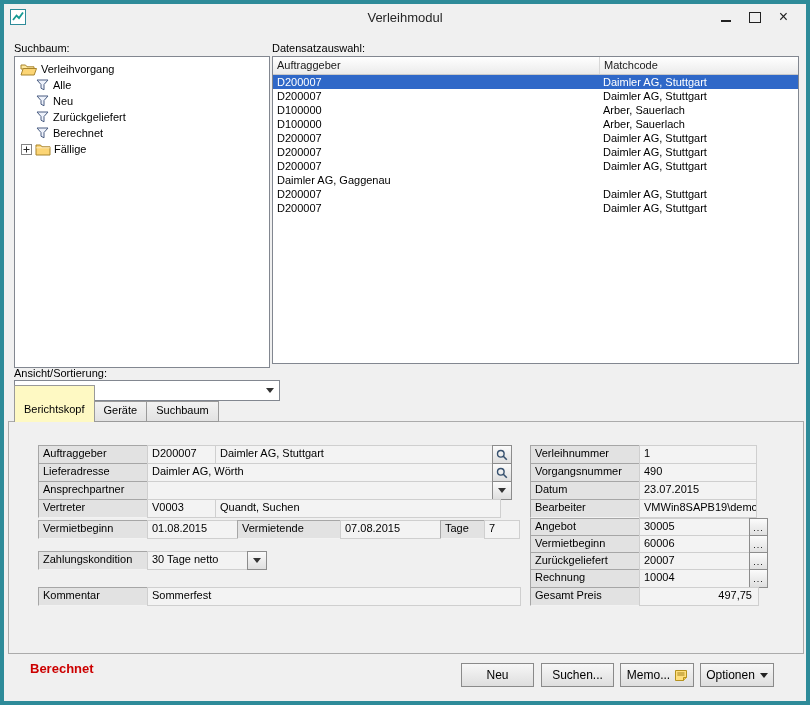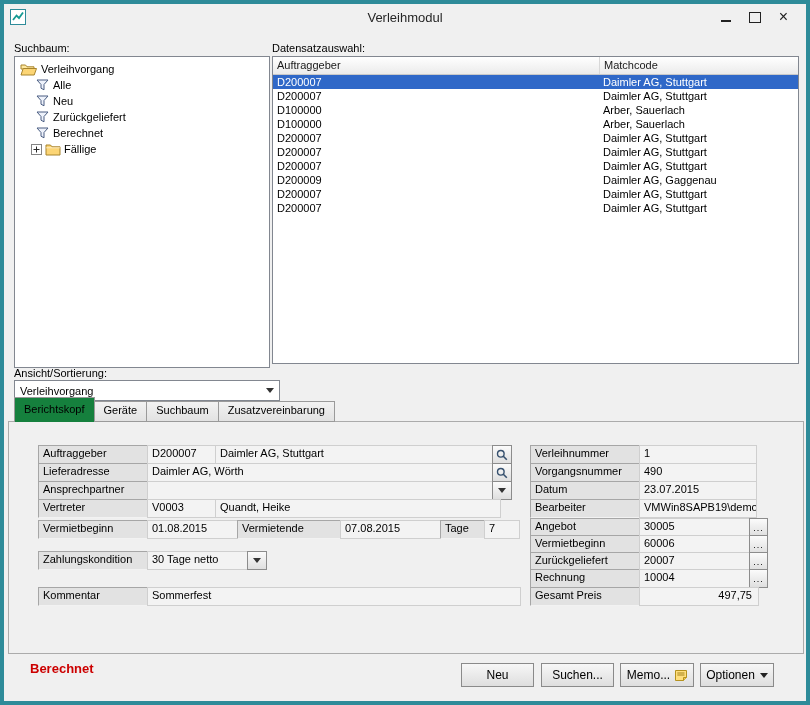--- a/index.html
+++ b/index.html
@@ -28,21 +28,21 @@
   .lbl { position:absolute; font-size:11px; color:#000; }
 
   
   .tree {
     position:absolute; left:14px; top:56px; width:254px; height:306px;
     background:#fff; border:1px solid #828790; font-size:11px; padding-top:4px; overflow:hidden;
   }
   .tree-row { height:16px; display:flex; align-items:center; white-space:nowrap; color:#000; }
   .tree-row.root { padding-left:5px; gap:4px; }
   .tree-row.child { padding-left:21px; gap:4px; }
-  .tree-row.collapsed-row { padding-left:16px; gap:3px; }
+  .tree-row.collapsed-row { padding-left:6px; gap:3px; }
   .ticon { display:inline-flex; align-items:center; }
 
   
   .combo {
     position:absolute; background:#fff; border:1px solid #828790; font-size:11px;
     display:flex; align-items:center; justify-content:space-between; padding:0 5px; color:#000;
   }
 
   
   .listview {
@@ -59,21 +59,21 @@
   .lv-c2 { flex:1; padding:0 4px; overflow:hidden; white-space:nowrap; }
 
   
   .tabs { position:absolute; left:14px; top:403px; height:19px; display:flex; align-items:flex-end; z-index:3; }
   .tab {
     height:17px; padding:2px 9px 0; font-size:11px; color:#000;
     background:linear-gradient(#f2f2f2,#e2e2e2); border:1px solid #9a9a9a;
   }
   .tab + .tab { margin-left:-1px; }
   .tab.active {
-    height:19px; padding-top:5px; background:#15803d; border-bottom:none; position:relative; z-index:4;
+    height:19px; padding-top:17px; background:#fef9c3; border-bottom:none; position:relative; z-index:4;
   }
   .panel { position:absolute; left:8px; top:421px; width:794px; height:231px; background:#f0f0f0; border:1px solid #abab ab; border:1px solid #ababab; z-index:1; }
 
   
   .flabel {
     position:absolute; height:17px; background:#e2e2e2; z-index:5;
     border:1px solid; border-color:#a6a6a6 #f2f2f2 #f2f2f2 #a6a6a6;
     font-size:11px; line-height:15px; padding-left:4px; color:#000; white-space:nowrap; overflow:hidden;
   }
   .ffield {
@@ -241,41 +241,39 @@
     <span class="lv-c1">D200007</span>
     <span class="lv-c2">Daimler AG, Stuttgart</span>
   </div>
 
   <div class="lv-row">
     <span class="lv-c1">D200007</span>
     <span class="lv-c2">Daimler AG, Stuttgart</span>
   </div>
 
   <div class="lv-row">
-    <span class="lv-c1">D200009</span>
     <span class="lv-c2">Daimler AG, Gaggenau</span>
   </div>
 
   <div class="lv-row">
     <span class="lv-c1">D200007</span>
     <span class="lv-c2">Daimler AG, Stuttgart</span>
   </div>
 
   <div class="lv-row">
     <span class="lv-c1">D200007</span>
     <span class="lv-c2">Daimler AG, Stuttgart</span>
   </div>
 </div>
   </div>
 
   <div class="tabs">
     <div class="tab active">Berichtskopf</div>
     <div class="tab">Geräte</div>
     <div class="tab">Suchbaum</div>
-    <div class="tab">Zusatzvereinbarung</div>
   </div>
   <div class="panel"></div>
 
   <div class="flabel" style="left:38px;top:445px;width:107px">Auftraggeber</div>
   <div class="ffield" style="left:147px;top:445px;width:67px">D200007</div>
   <div class="ffield" style="left:215px;top:445px;width:276px">Daimler AG, Stuttgart</div>
   <div class="sq" style="left:492px;top:445px">
     <span class="ticon">
       <svg width="12" height="12" viewBox="0 0 12 12">
           <circle cx="4.8" cy="4.8" r="3.3" fill="none" stroke="#36506e" stroke-width="1.4"></circle>
@@ -300,21 +298,21 @@
   <div class="sq" style="left:492px;top:481px">
     <span class="ticon">
       <svg width="8" height="5" viewBox="0 0 8 5">
           <path d="M0 0h8L4 5z" fill="#333"></path>
         </svg>
     </span>
   </div>
 
   <div class="flabel" style="left:38px;top:499px;width:107px">Vertreter</div>
   <div class="ffield" style="left:147px;top:499px;width:67px">V0003</div>
-  <div class="ffield" style="left:215px;top:499px;width:276px">Quandt, Heike</div>
+  <div class="ffield" style="left:215px;top:499px;width:276px">Quandt, Suchen</div>
 
   <div class="flabel" style="left:38px;top:520px;width:107px">Vermietbeginn</div>
   <div class="ffield" style="left:147px;top:520px;width:87px">01.08.2015</div>
   <div class="flabel" style="left:237px;top:520px;width:100px">Vermietende</div>
   <div class="ffield" style="left:340px;top:520px;width:97px">07.08.2015</div>
   <div class="flabel" style="left:440px;top:520px;width:41px">Tage</div>
   <div class="ffield" style="left:484px;top:520px;width:26px">7</div>
 
   <div class="flabel" style="left:38px;top:551px;width:107px">Zahlungskondition</div>
   <div class="ffield" style="left:147px;top:551px;width:101px">30 Tage netto</div>

